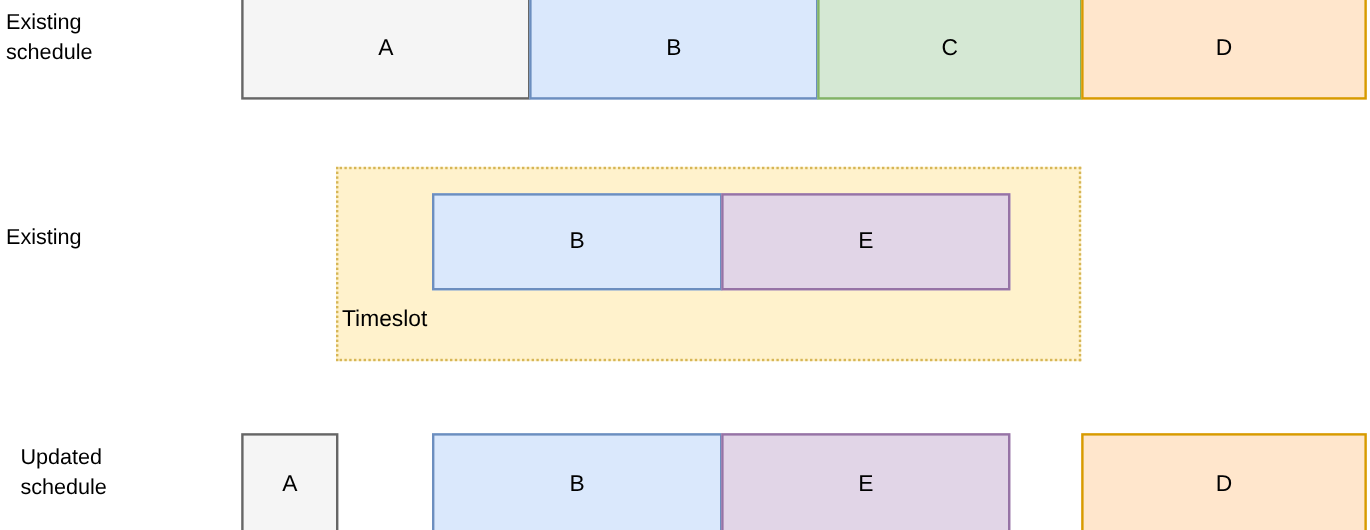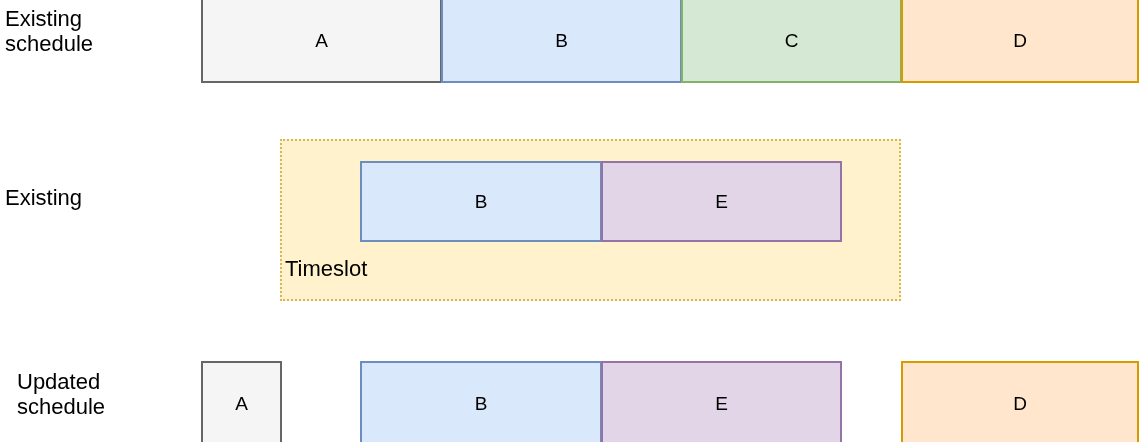--- a/index.html
+++ b/index.html
@@ -19,21 +19,21 @@
   .canvas {
     position: absolute;
     left: 0; top: 0;
     width: 1142px;
     height: 442px;
   }
 
   
   .row-label {
     position: absolute;
-    font-size: 22px;
+    font-size: 18px;
     line-height: 25px;
     color: #000000;
     white-space: pre-line;
     text-align: left;
   }
   #label-existing { left: 5px;  top: 6px; }
   #label-request  { left: 5px;  top: 185px; }
   #label-updated  { left: 5px;  top: 369px; margin-left: 12px; }
 
   
@@ -71,21 +71,21 @@
     top: 139px;
     width: 621px;
     height: 162px;
     background: #fff2cc;
     border: 2px dotted #d6b656;
   }
   #timeslot-caption {
     position: absolute;
     left: 285px;
     top: 256px;
-    font-size: 22px;
+    font-size: 19px;
     color: #000000;
   }
   .row2 { top: 161px; height: 81px; }
   #blk-request-b { left: 360px; width: 242px; }
   #blk-request-e { left: 601px; width: 241px; }
 
   
   .row3 { top: 361px; height: 85px; }
   #blk-updated-a { left: 201px; width: 81px; }
   #blk-updated-b { left: 360px; width: 242px; }

